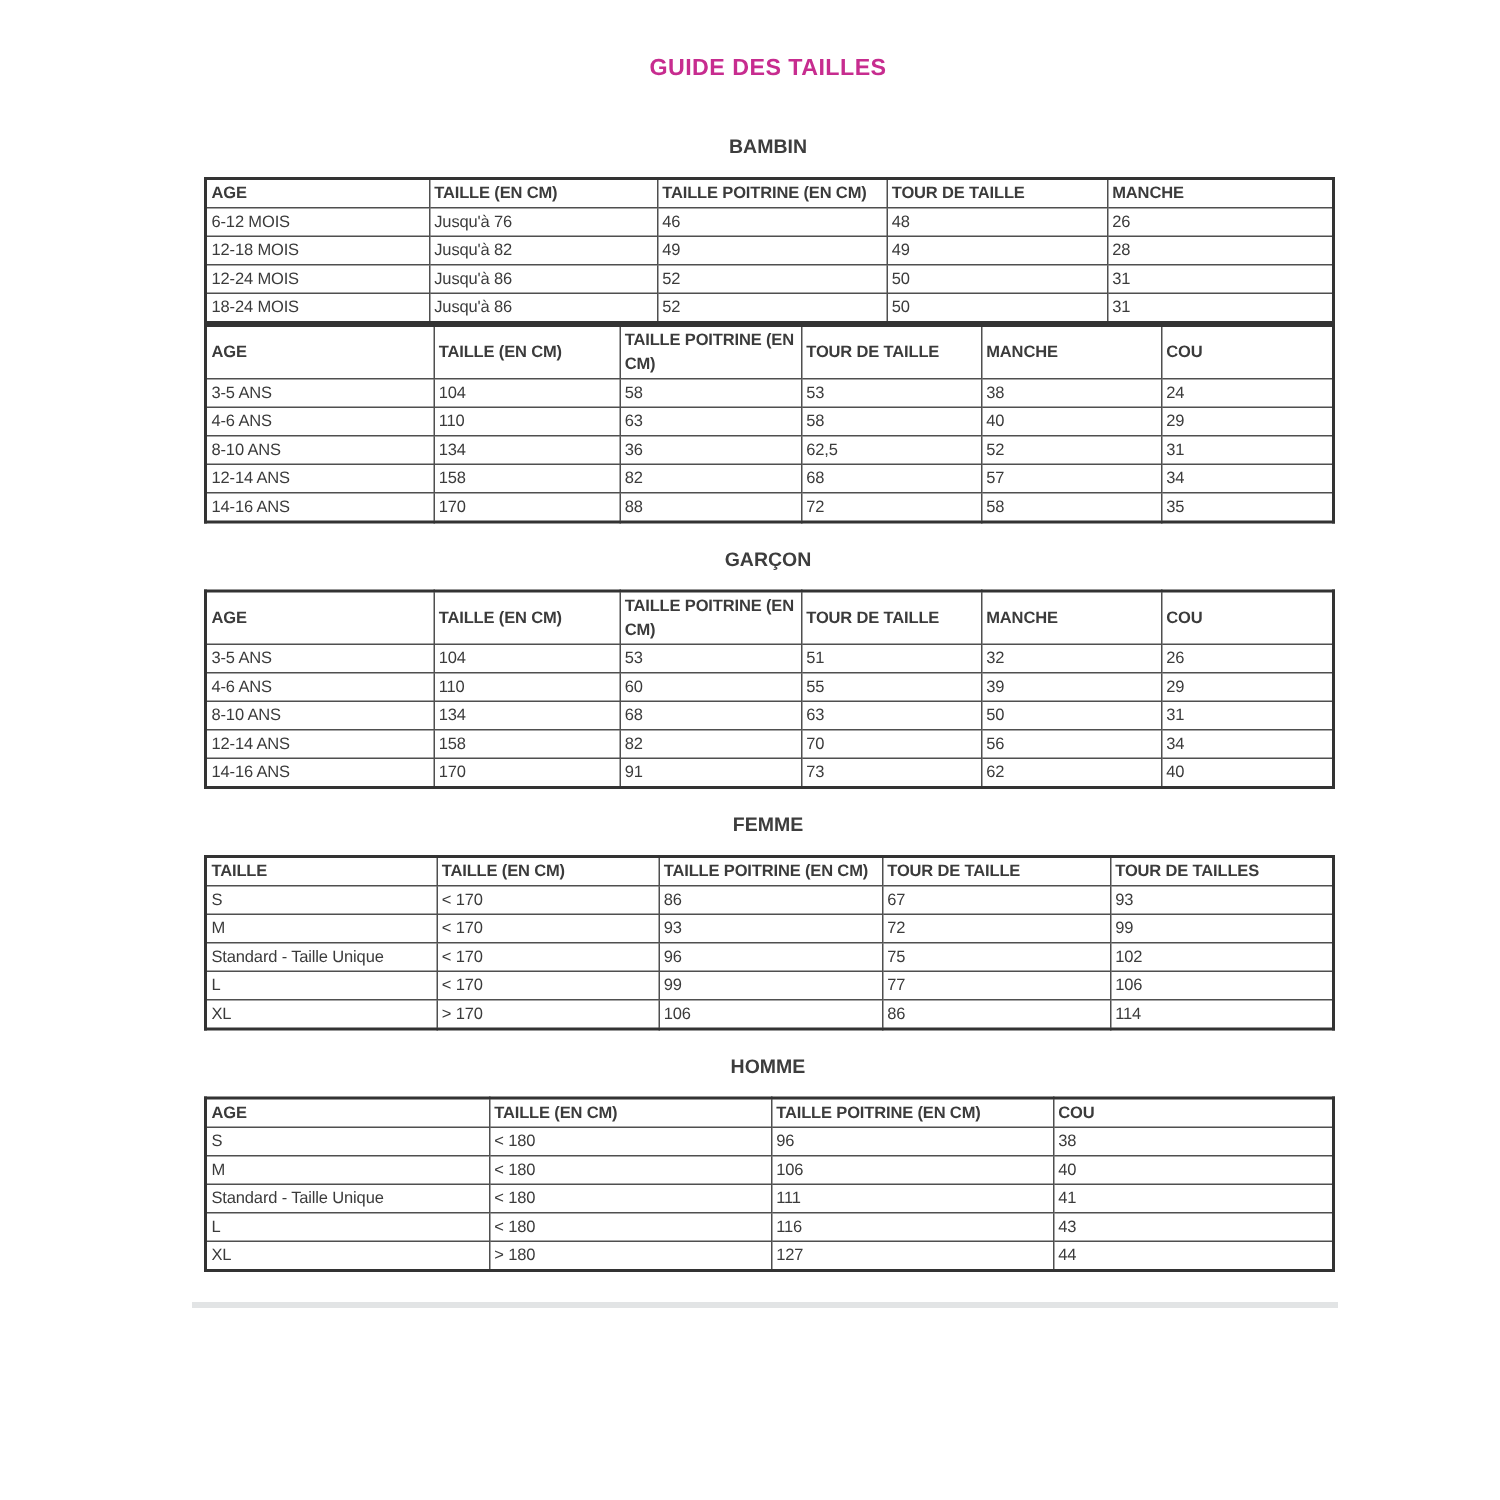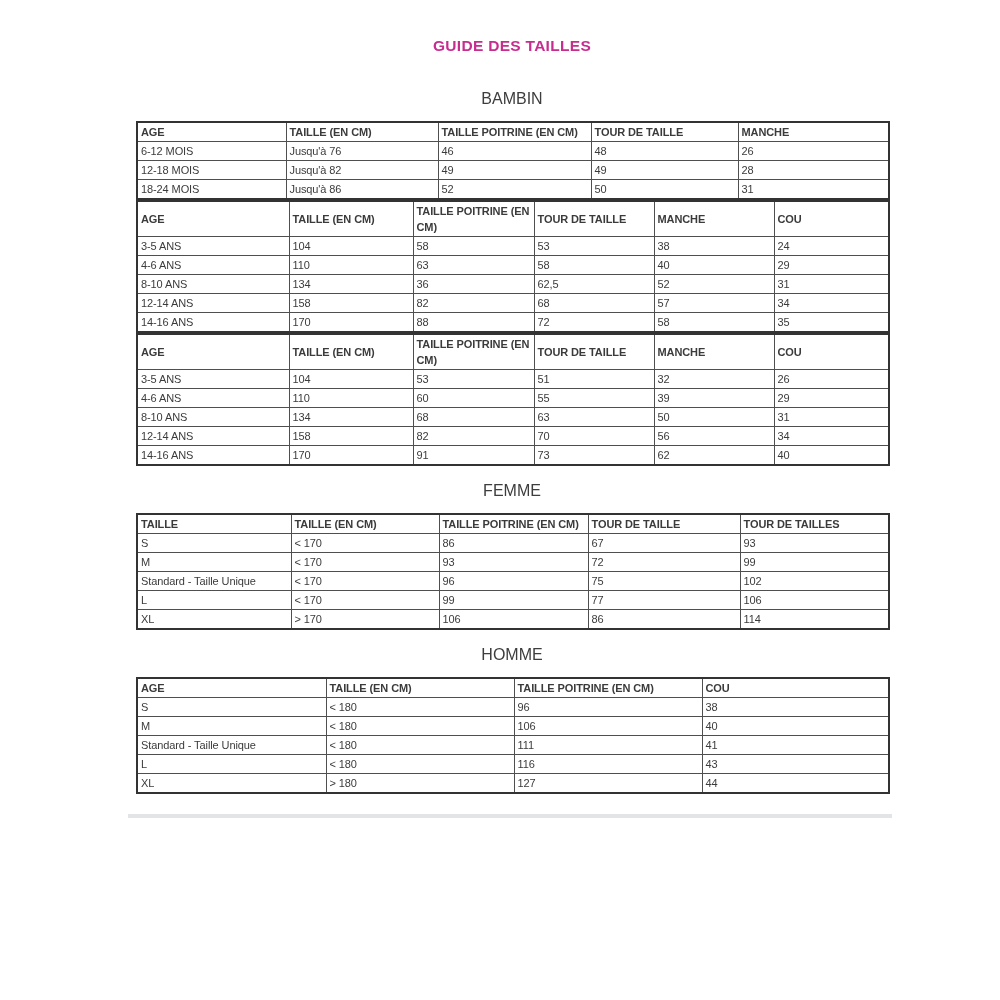--- a/index.html
+++ b/index.html
@@ -22,22 +22,22 @@
     margin: 37px 0 0 0;
     text-align: center;
     font-size: 15.5px;
     font-weight: bold;
     letter-spacing: 0.3px;
     color: #c72c8f;
   }
   .section-title {
     margin: 16px 0 13px 0;
     text-align: center;
-    font-size: 16px;
-    font-weight: normal;
+    font-size: 13px;
+    font-weight: bold;
     color: #3d3d3d;
   }
   .section-title.first {
     margin-top: 35px;
   }
   table.size-table {
     border-collapse: collapse;
     table-layout: fixed;
     width: 752px;
     border: 2px solid #333333;
@@ -99,20 +99,27 @@
             <td>26</td>
           </tr>
           <tr>
             <td>12-18 MOIS</td>
             <td>Jusqu'à 82</td>
             <td>49</td>
             <td>49</td>
             <td>28</td>
           </tr>
           <tr>
+            <td>12-24 MOIS</td>
+            <td>Jusqu'à 86</td>
+            <td>52</td>
+            <td>50</td>
+            <td>31</td>
+          </tr>
+          <tr>
             <td>18-24 MOIS</td>
             <td>Jusqu'à 86</td>
             <td>52</td>
             <td>50</td>
             <td>31</td>
           </tr>
         </tbody>
       </table>
       <table class="size-table">
         <colgroup>
@@ -169,20 +176,21 @@
           <tr>
             <td>14-16 ANS</td>
             <td>170</td>
             <td>88</td>
             <td>72</td>
             <td>58</td>
             <td>35</td>
           </tr>
         </tbody>
       </table>
+      <div class="section-title">GARÇON</div>
       <table class="size-table">
         <colgroup>
           <col style="width: 152px;">
           <col style="width: 124px;">
           <col style="width: 121px;">
           <col style="width: 120px;">
           <col style="width: 120px;">
           <col style="width: 115px;">
         </colgroup>
         <thead>

